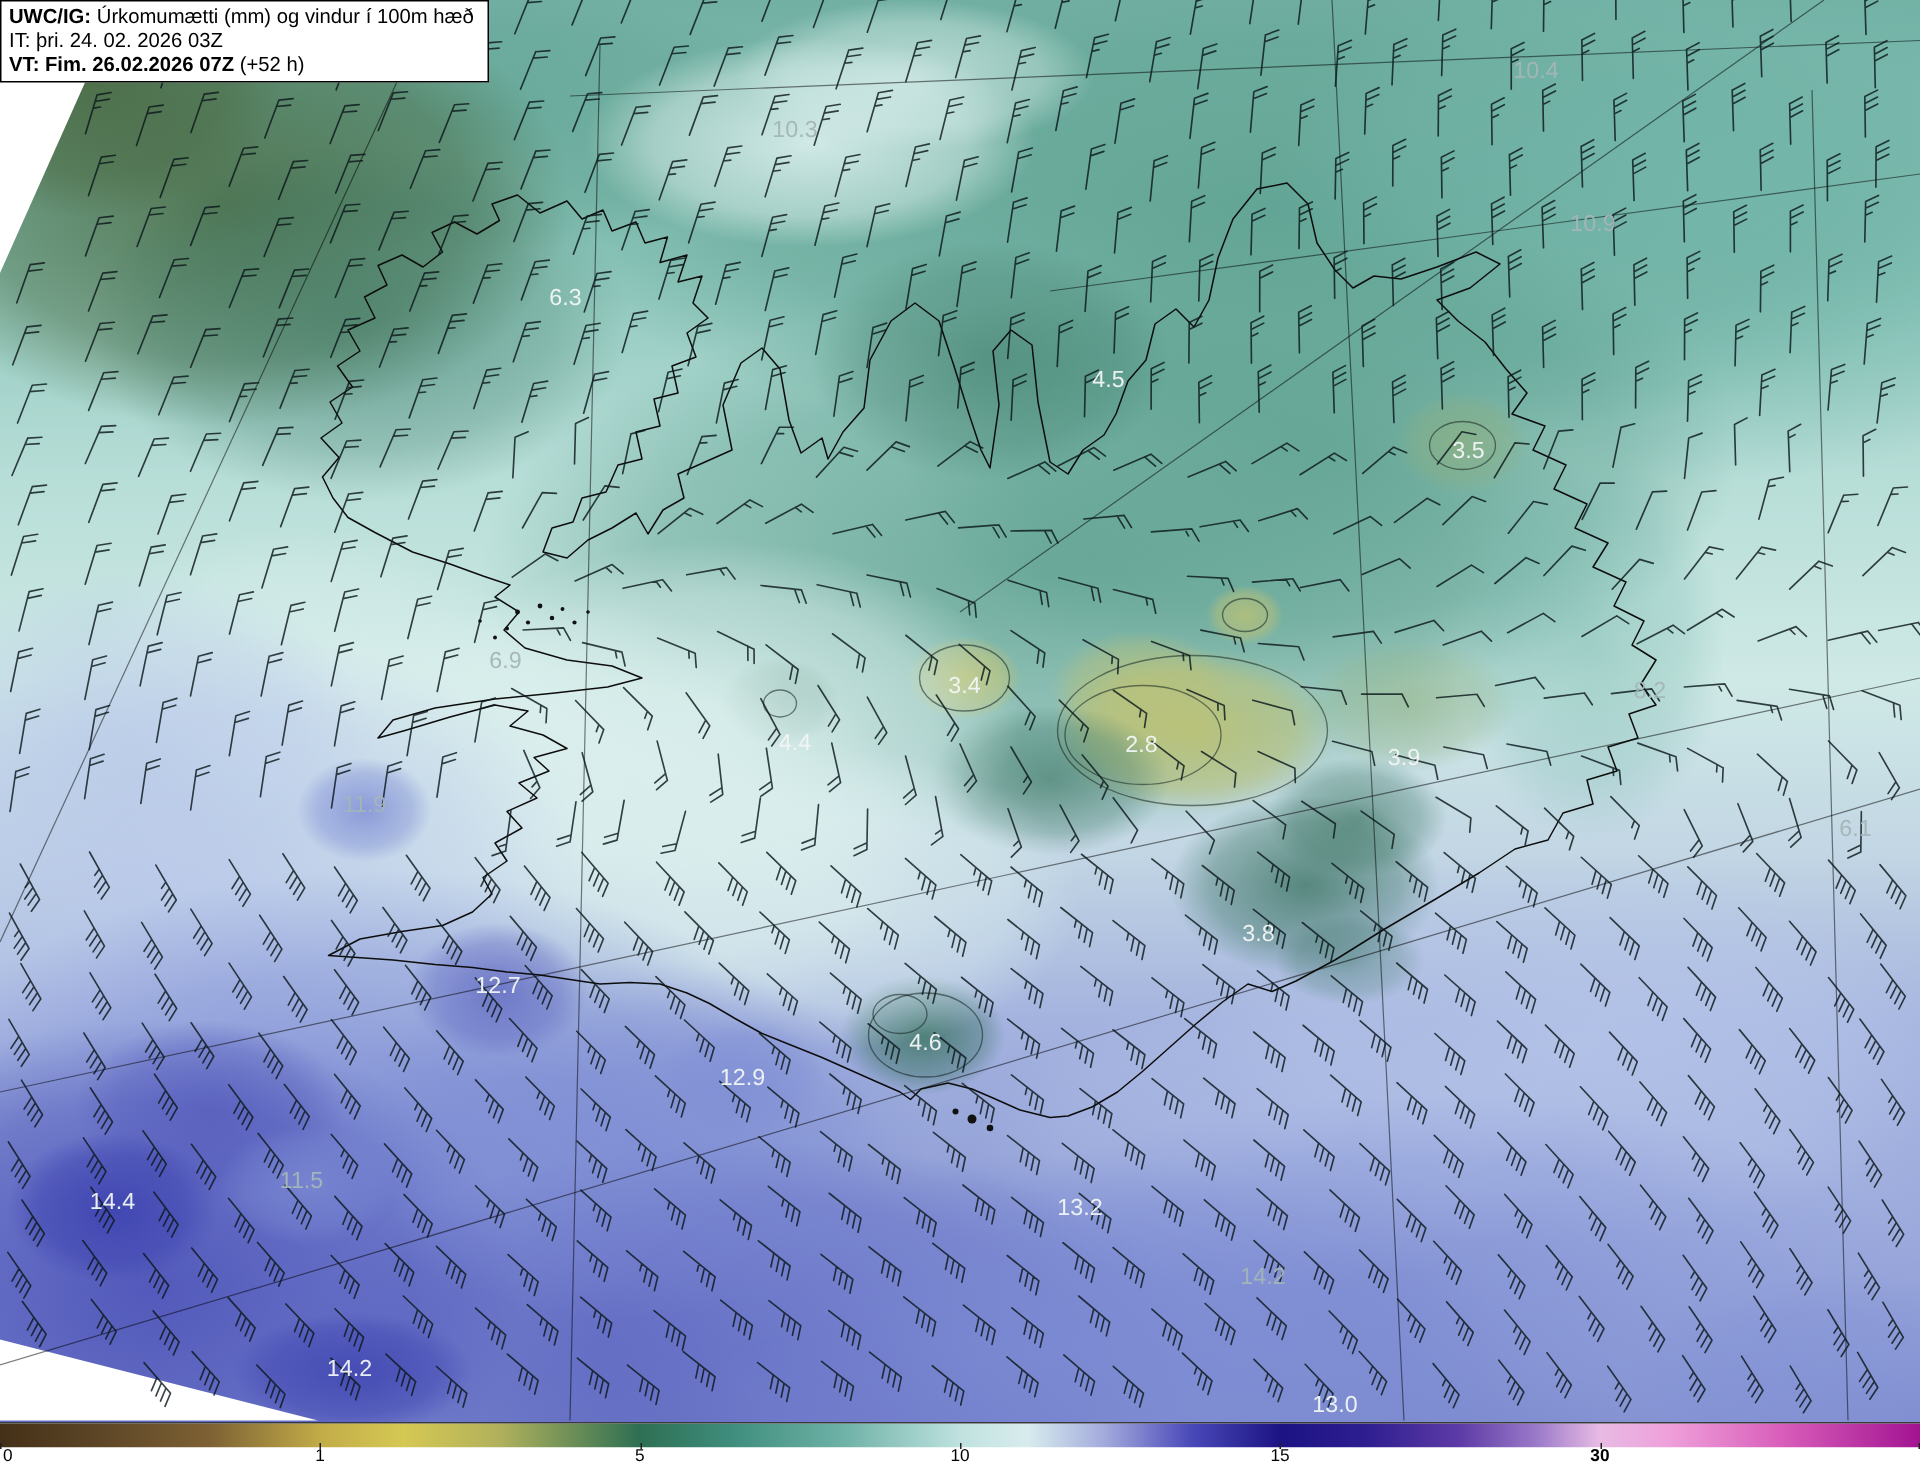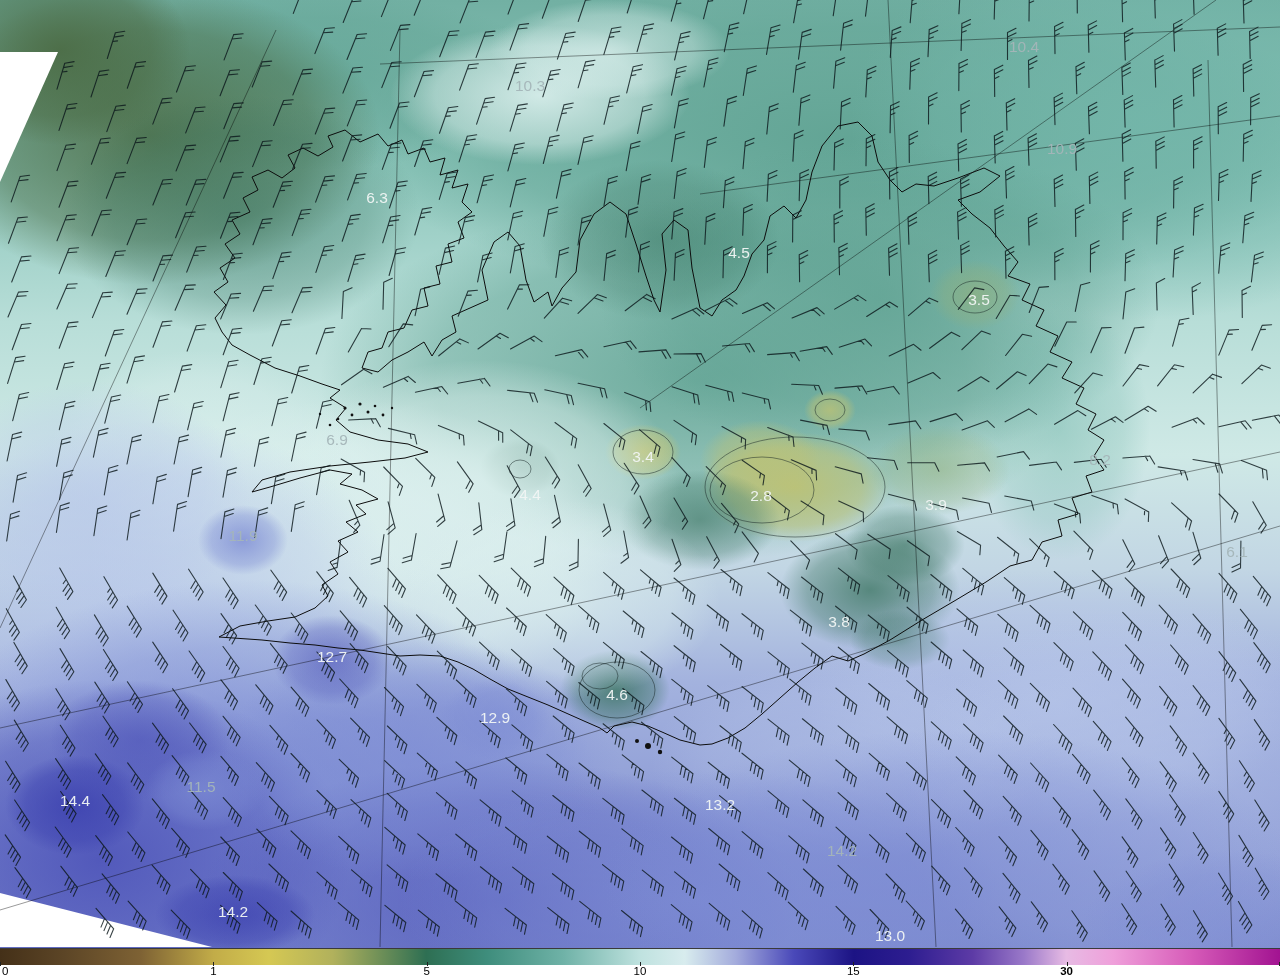--- a/index.html
+++ b/index.html
@@ -971,20 +971,25 @@
         <text x="495" y="723" fill="#f1f5f4" fill-opacity="0.95">12.9</text>
         <text x="201" y="792" fill="#a4b5b8" fill-opacity="0.95">11.5</text>
         <text x="75" y="806" fill="#f1f5f4" fill-opacity="0.95">14.4</text>
         <text x="720" y="810" fill="#f1f5f4" fill-opacity="0.95">13.2</text>
         <text x="842" y="856" fill="#a4b5b8" fill-opacity="0.95">14.2</text>
         <text x="233" y="917" fill="#f1f5f4" fill-opacity="0.95">14.2</text>
         <text x="890" y="941" fill="#f1f5f4" fill-opacity="0.95">13.0</text>
       </g>
   </svg>
 
+  <div class="info-box">
+    <div><b>UWC/IG:</b><span> Úrkomumætti (mm) og vindur í 100m hæð</span></div>
+    <div>IT: þri. 24. 02. 2026 03Z</div>
+    <div><b>VT: Fim. 26.02.2026 07Z</b><span> (+52 h)</span></div>
+  </div>
 
   <div class="colorbar" id="colorbar" style="background: linear-gradient(to right, rgb(68, 48, 24) 0%, rgb(92, 69, 38) 5%, rgb(126, 98, 52) 11%, rgb(194, 172, 72) 16.7%, rgb(213, 200, 83) 21%, rgb(177, 177, 92) 26%, rgb(46, 111, 83) 33.3%, rgb(62, 141, 124) 38%, rgb(111, 178, 167) 44%, rgb(191, 226, 223) 50%, rgb(216, 236, 238) 53.5%, rgb(163, 171, 220) 57.5%, rgb(74, 73, 185) 62%, rgb(28, 19, 132) 66.7%, rgb(45, 29, 144) 71%, rgb(93, 59, 166) 76%, rgb(154, 121, 201) 80%, rgb(231, 187, 228) 83.3%, rgb(239, 159, 218) 87%, rgb(215, 92, 185) 93%, rgb(162, 19, 145) 100%);"></div>
   <div class="cbar-ticks" id="cbar-ticks">
       <div class="cbar-mark" style="left: calc(0% + 0px);"></div>
       <div class="cbar-tick first" style="left: 2px;">0</div>
       <div class="cbar-mark" style="left: calc(16.67% + 0px);"></div>
       <div class="cbar-tick" style="left: 16.67%;">1</div>
       <div class="cbar-mark" style="left: calc(33.33% + 0px);"></div>
       <div class="cbar-tick" style="left: 33.33%;">5</div>
       <div class="cbar-mark" style="left: calc(50% + 0px);"></div>

